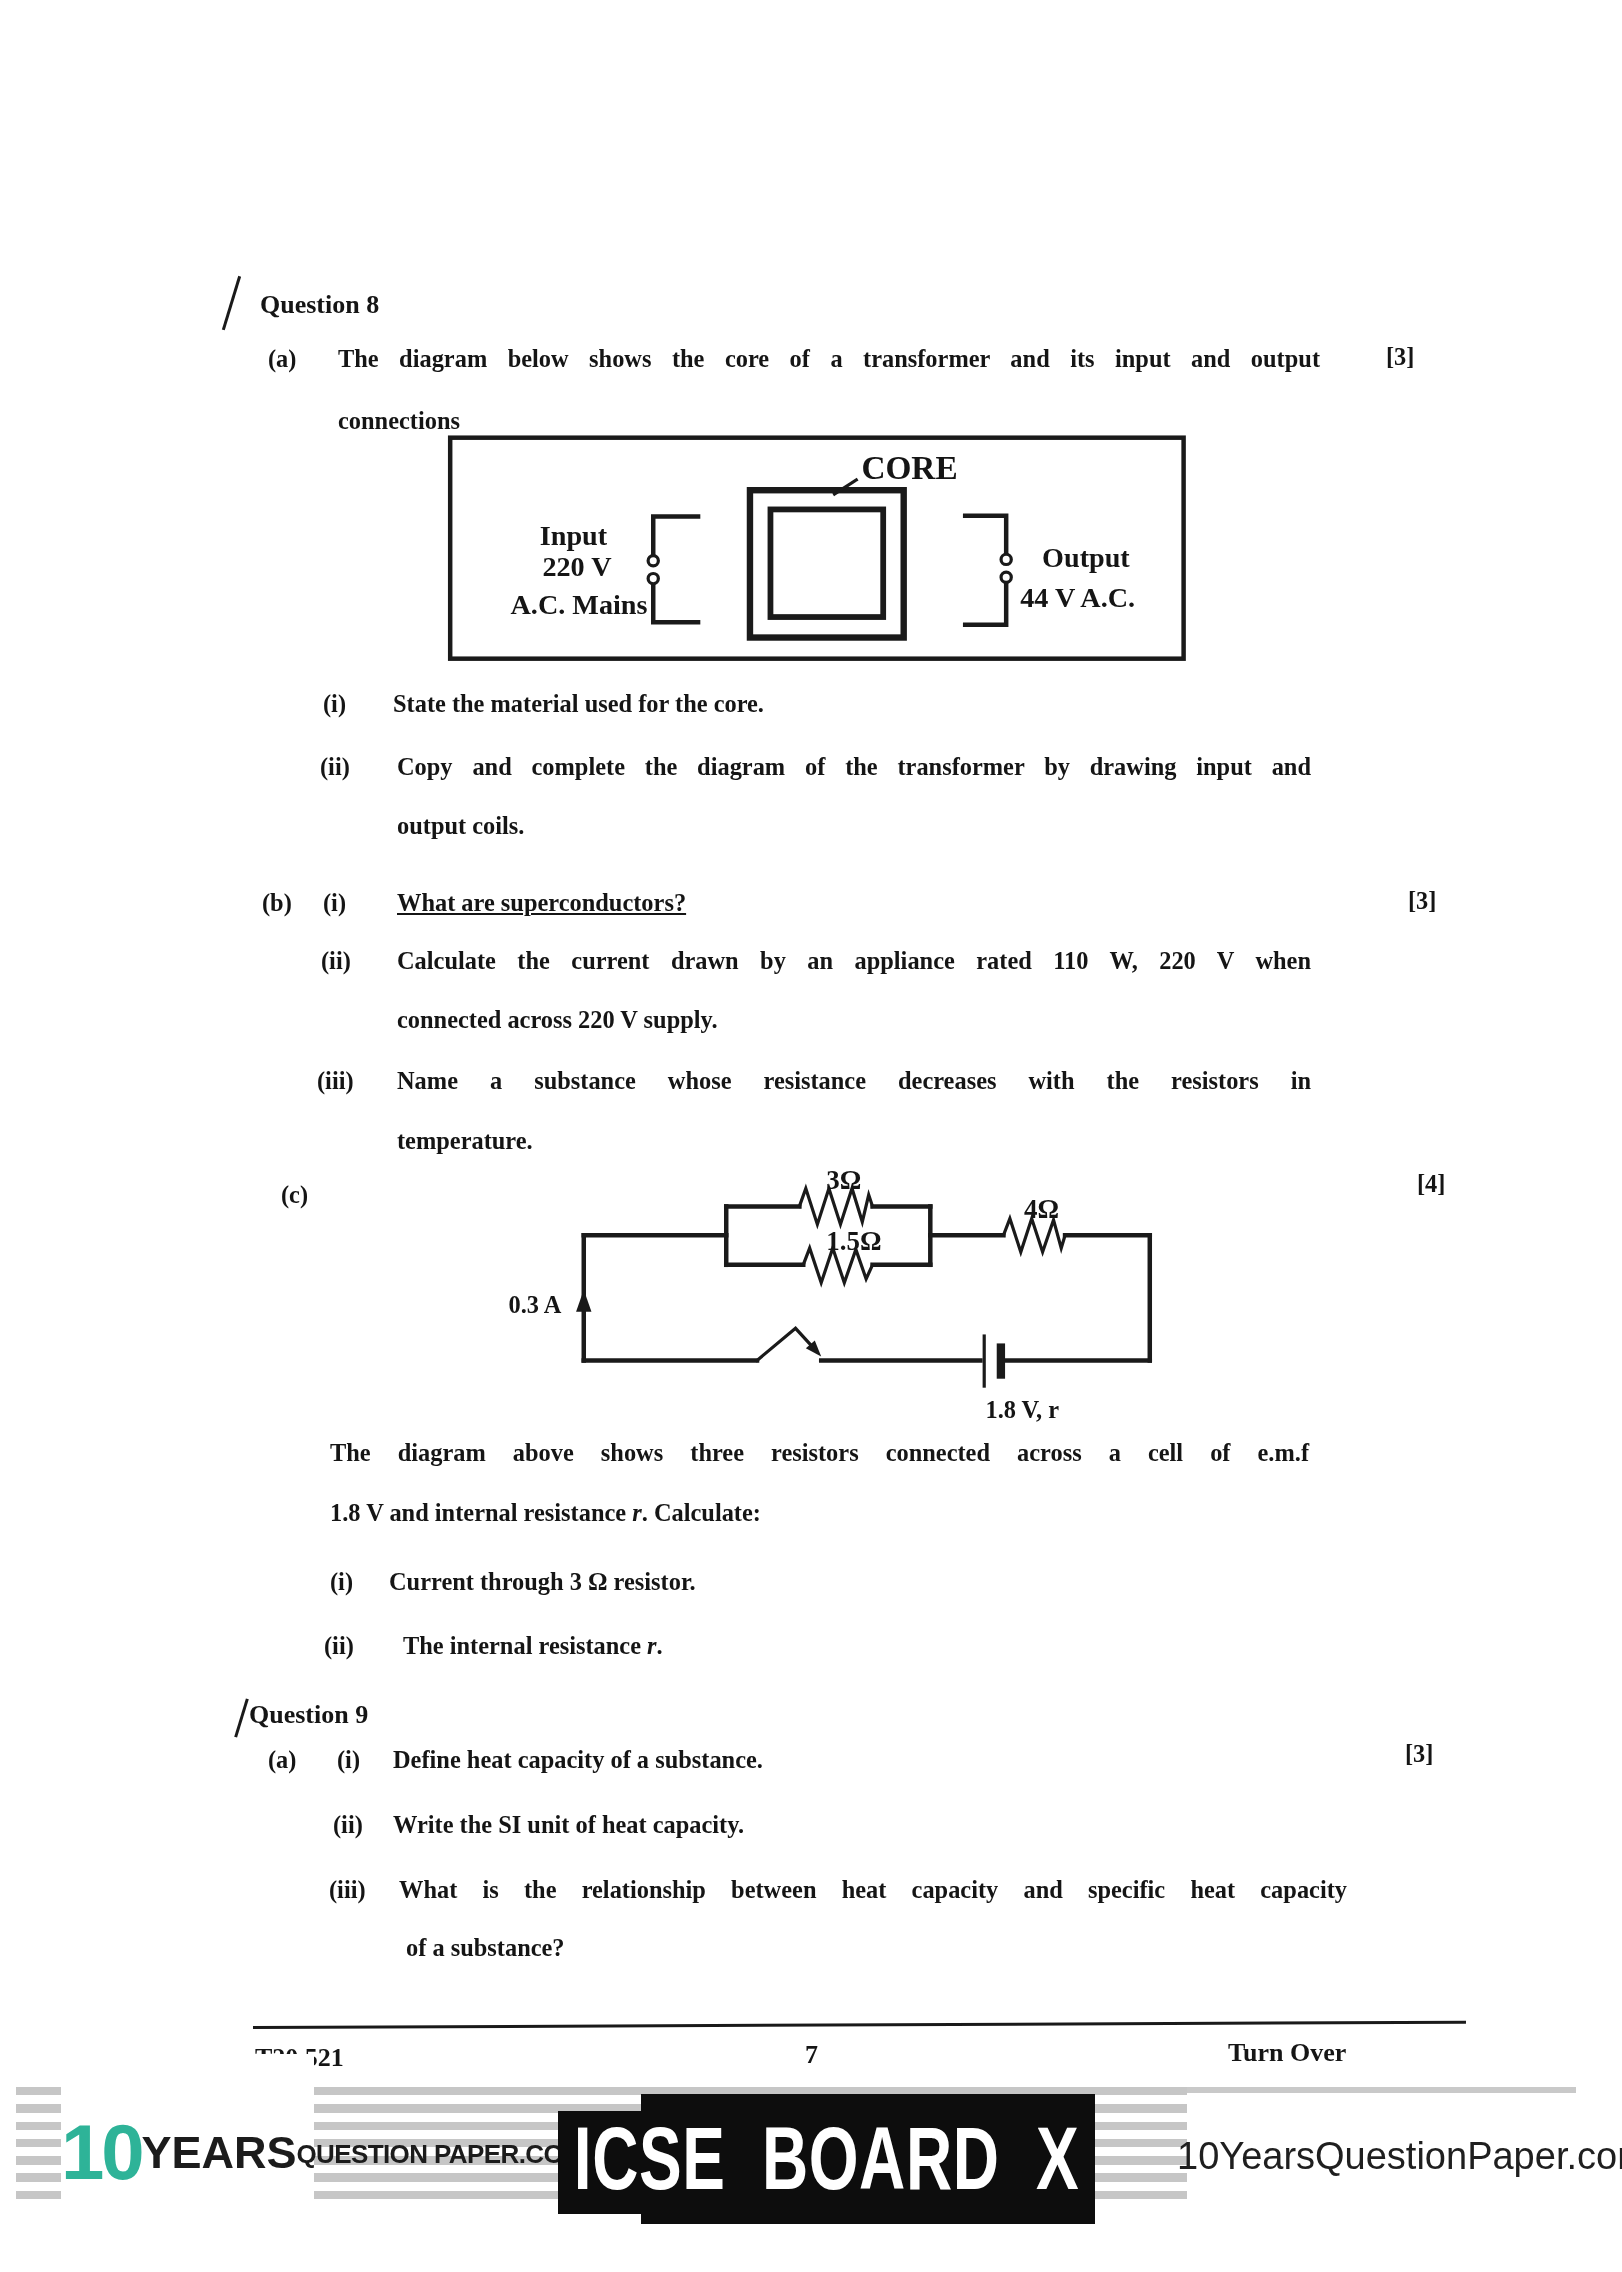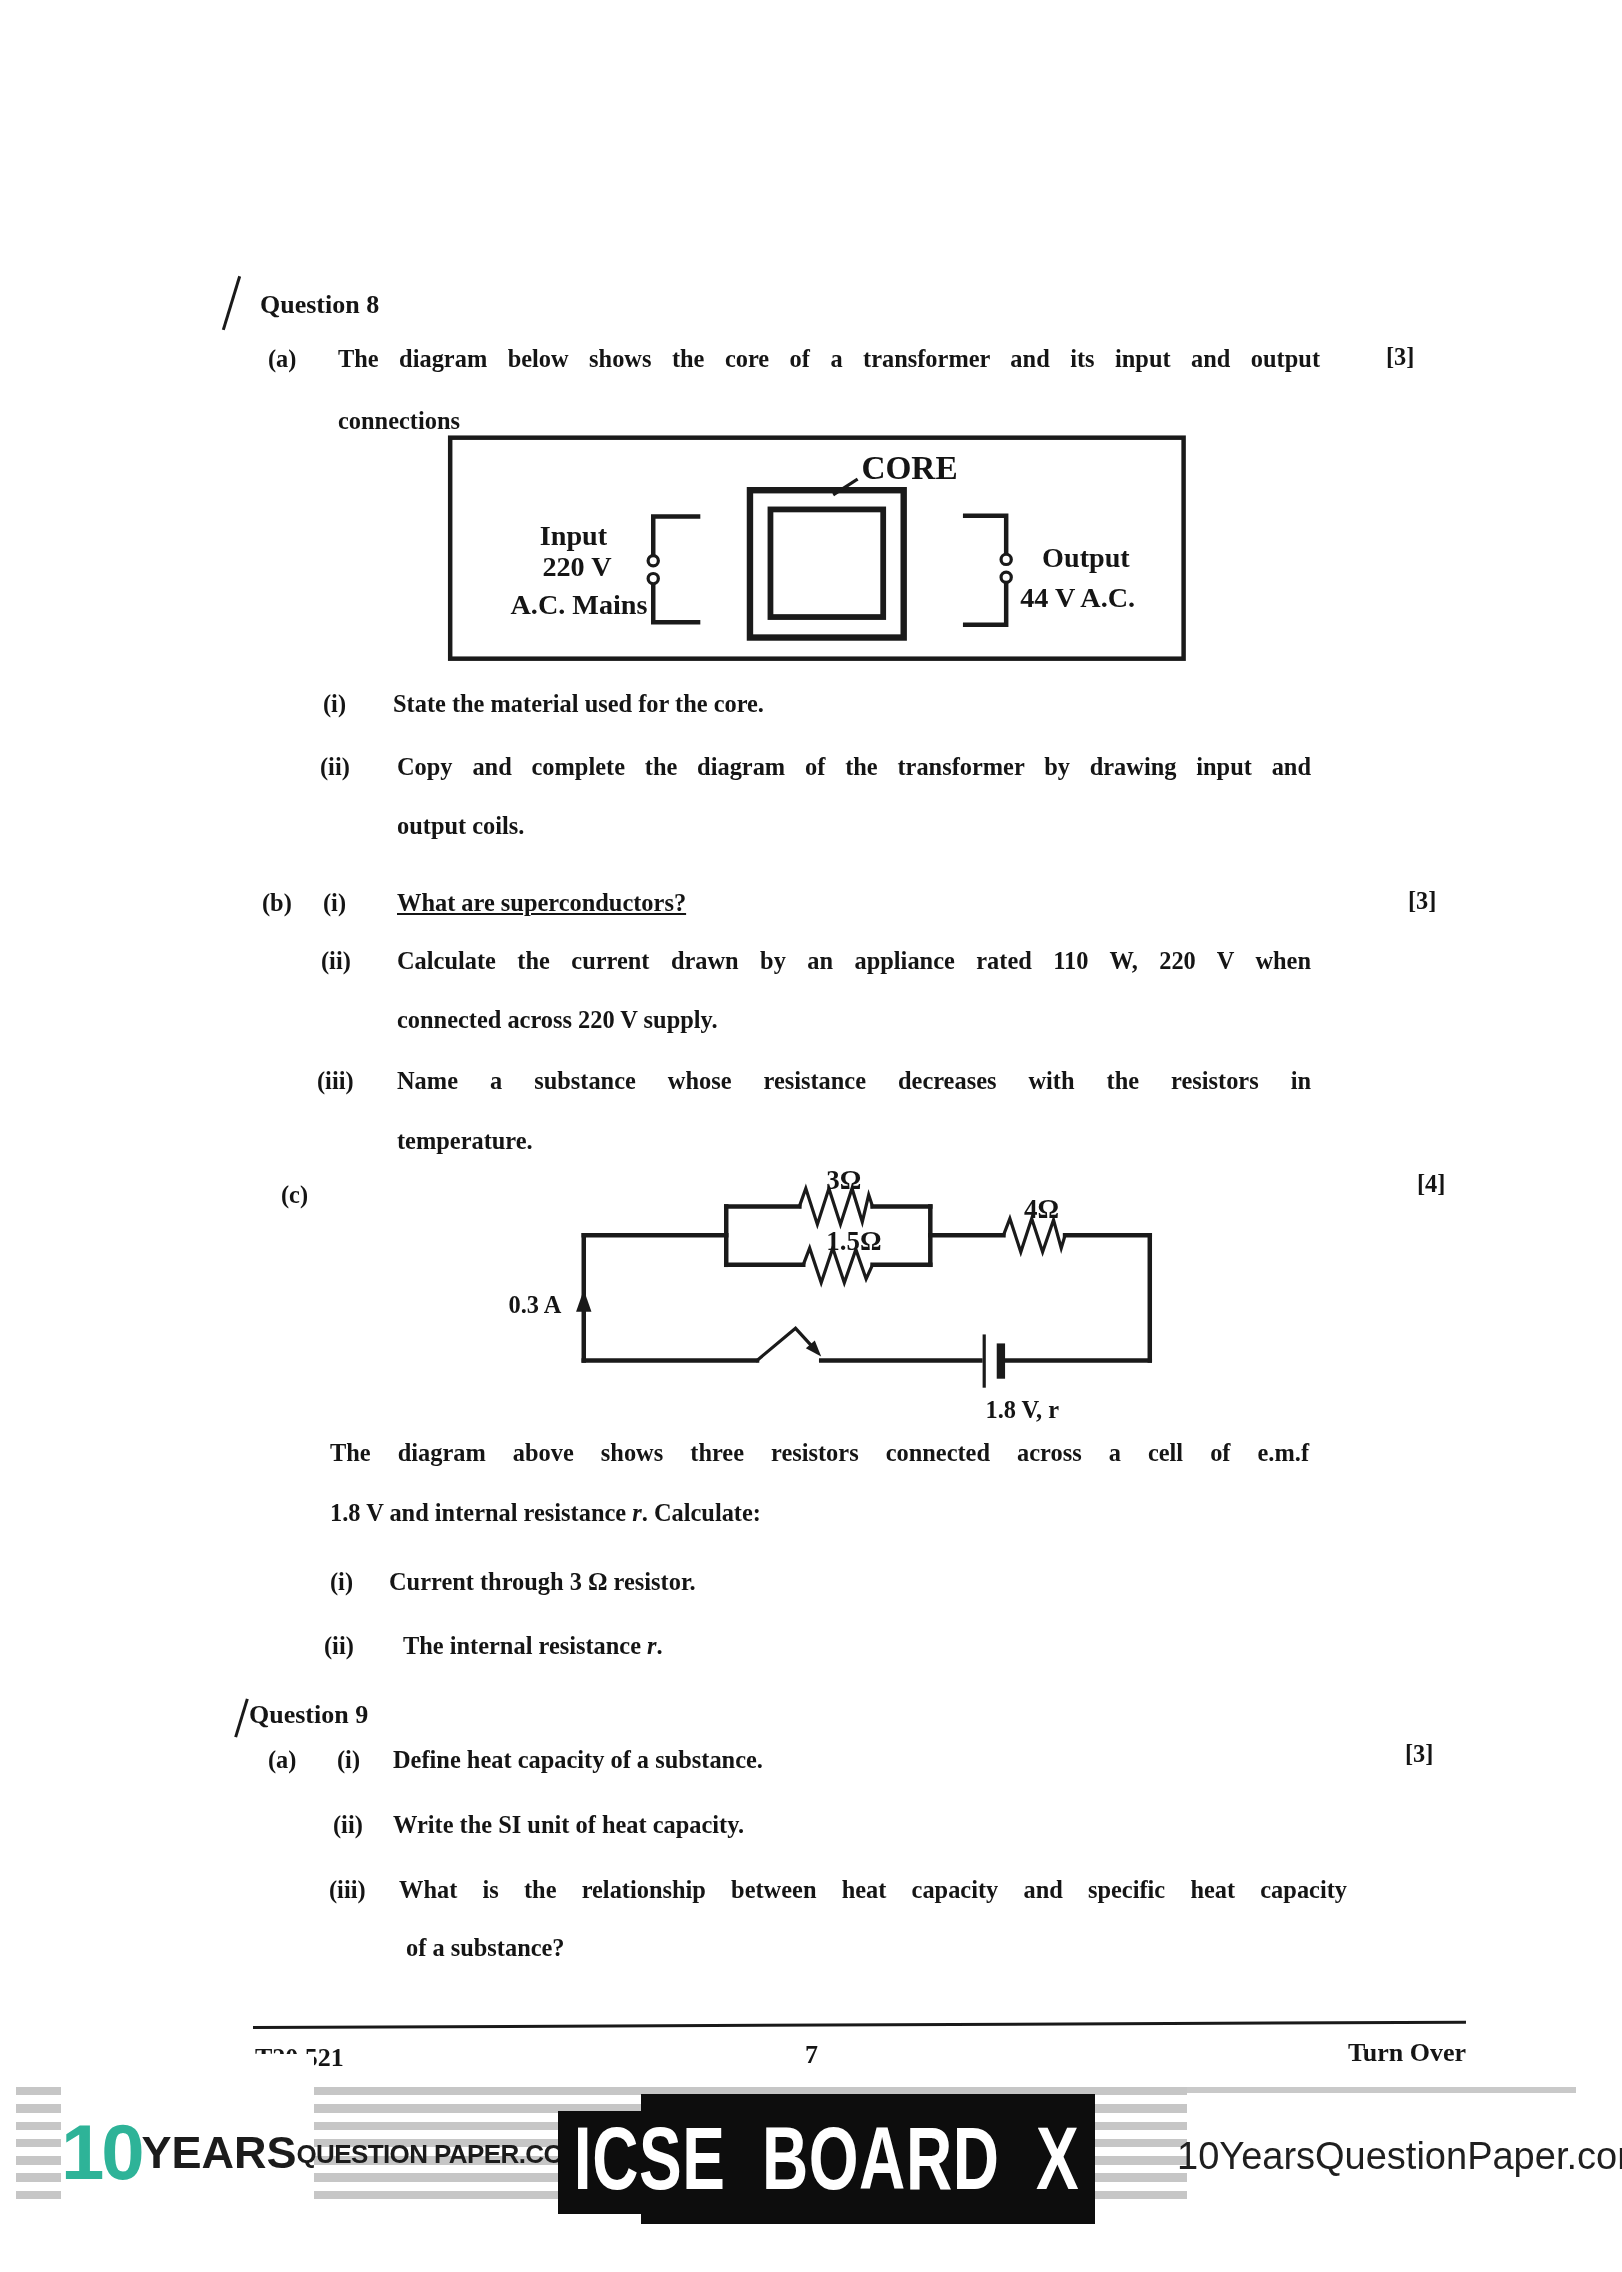--- a/index.html
+++ b/index.html
@@ -146,21 +146,21 @@
 <div class="t" style="left:333px;top:1811px;">(ii)</div>
 <div class="t" style="left:393px;top:1811px;">Write the SI unit of heat capacity.</div>
 
 <div class="t" style="left:329px;top:1876px;">(iii)</div>
 <div class="t j" style="left:399px;top:1876px;width:948px;">What is the relationship between heat capacity and specific heat capacity</div>
 <div class="t" style="left:406px;top:1934px;">of a substance?</div>
 
 <div class="rule" style="left:253px;top:2026px;width:1213px;"></div>
 <div class="t" style="left:255px;top:2043px;font-size:26px;">T20 521</div>
 <div class="t" style="left:770px;top:2040px;width:83px;text-align:center;font-size:26px;">7</div>
-<div class="t" style="left:1327px;top:2038px;width:160px;text-align:center;font-size:26px;">Turn Over</div>
+<div class="t" style="left:1228px;top:2038px;width:160px;text-align:left;font-size:26px;">Turn Over</div>
 
 <div class="stripes"></div>
 <div class="grayline"></div>
 
 <div class="logobox">
   <div class="logo10">10</div>
   <div class="logoyears">YEARS</div>
   <div class="logoqpc">QUESTION PAPER.COM</div>
 </div>
 

